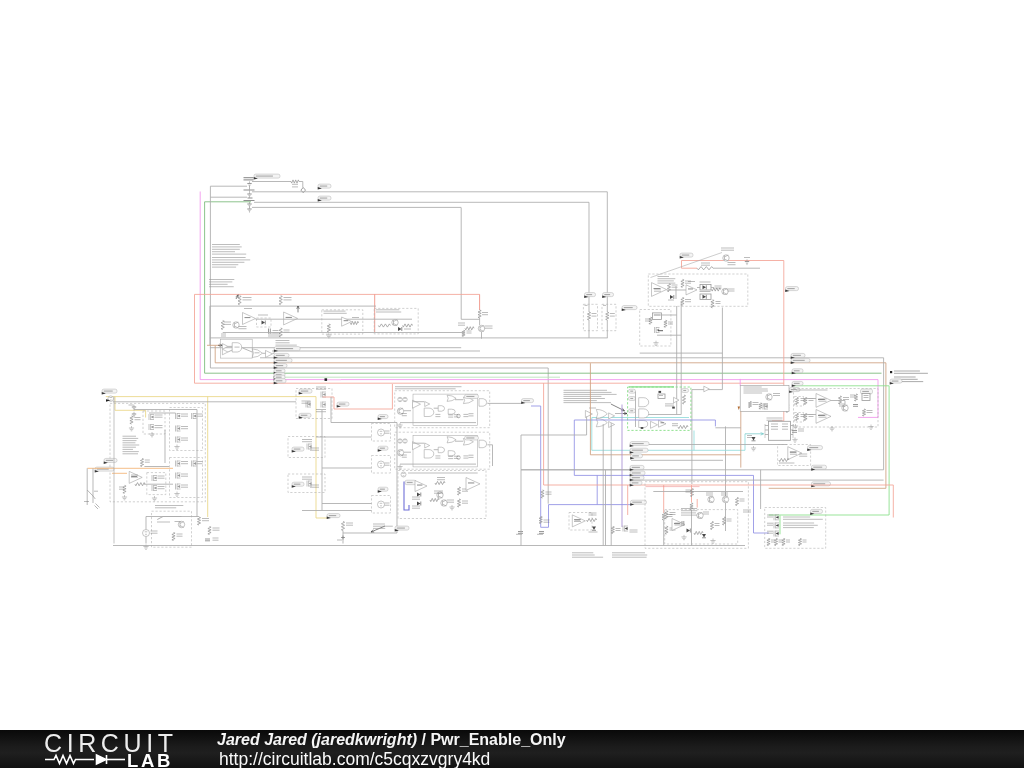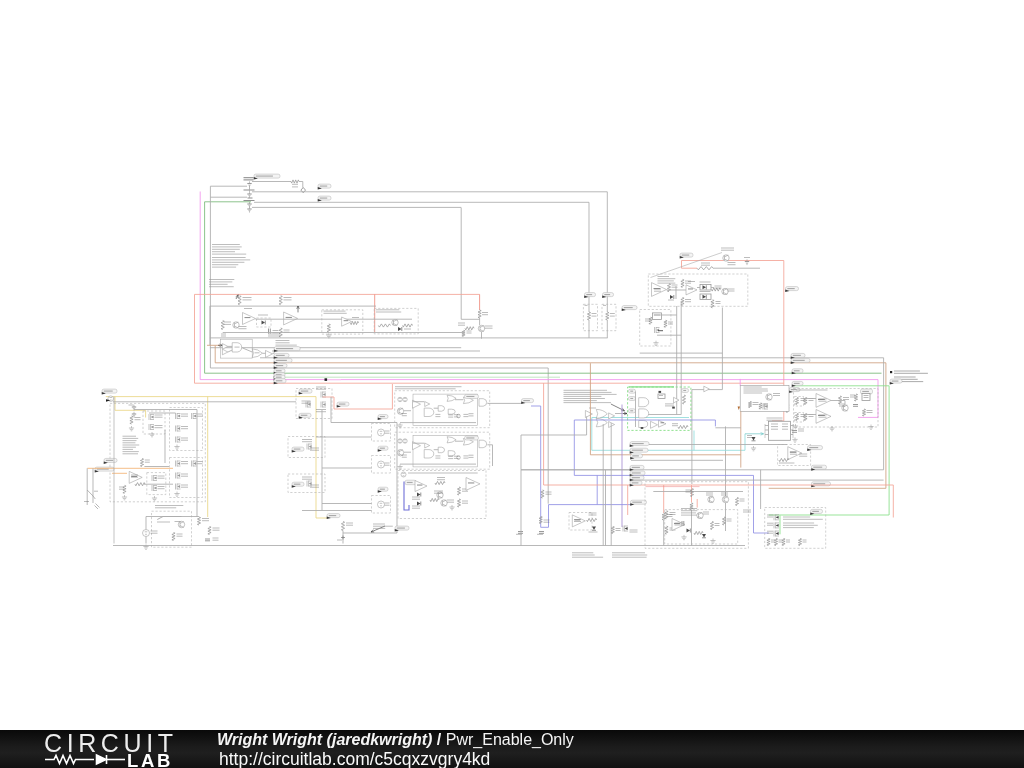--- a/index.html
+++ b/index.html
@@ -2,21 +2,21 @@
 <html><head>
 <meta charset="utf-8">
 <style>
   html, body { margin: 0; padding: 0; width: 1024px; height: 768px; background: #fff; overflow: hidden; }
   * { font-family: "Liberation Sans", sans-serif; }
   #schematic { position: absolute; top: 0; left: 0; }
   #footer { position: absolute; left: 0; top: 730px; width: 1024px; height: 38px;
     background: linear-gradient(to bottom, #090909 0%, #1c1c1c 45%, #1f1f1f 60%, #111 100%); }
   #credit { position: absolute; left: 217px; top: 731px; font-size: 16px; font-weight: bold; color: #f5f5f5; }
   #credit .it { font-style: italic; }
-  #credit .b { font-weight: normal; }
+  #credit .b { font-weight: bold; }
   #url { position: absolute; left: 219px; top: 749px; font-size: 17.5px; color: #fafafa; }
 </style>
 </head>
 <body>
 
 <svg id="schematic" width="1024" height="768" viewBox="0 0 1024 768">
 
 <g>
       <line x1="247.3" y1="183.5" x2="251.7" y2="183.5" stroke="#9a9a9a" stroke-width="1.1"></line>
       <line x1="248.3" y1="185.1" x2="250.7" y2="185.1" stroke="#9a9a9a" stroke-width="0.55"></line>
@@ -2142,15 +2142,15 @@
     <polyline points="15,29.5 24,29.5 26,25.5 29.5,33.5 33,25.5 36.5,33.5 40,25.5 43.5,33.5 45.5,29.5 64,29.5"></polyline>
 
     <path d="M66.5,25 L76,29.5 L66.5,34 z" fill="#fff"></path>
     <line x1="76.5" y1="25" x2="76.5" y2="34"></line>
     <line x1="76.5" y1="29.5" x2="95" y2="29.5"></line>
   </g>
 
   <text x="97" y="36.5" font-size="18.5" fill="#fff" font-weight="bold" letter-spacing="2.7" font-family="Liberation Sans, sans-serif">LAB</text>
 </svg>
 
-<div id="credit"><span class="it">Wright Wright (jaredkwright)</span> / <span class="b">Pwr_Enable_Only</span></div>
+<div id="credit"><span class="it">Jared Jared (jaredkwright)</span> / <span class="b">Pwr_Enable_Only</span></div>
 
 <div id="url">http://circuitlab.com/c5cqxzvgry4kd</div>
 
 </body></html>

